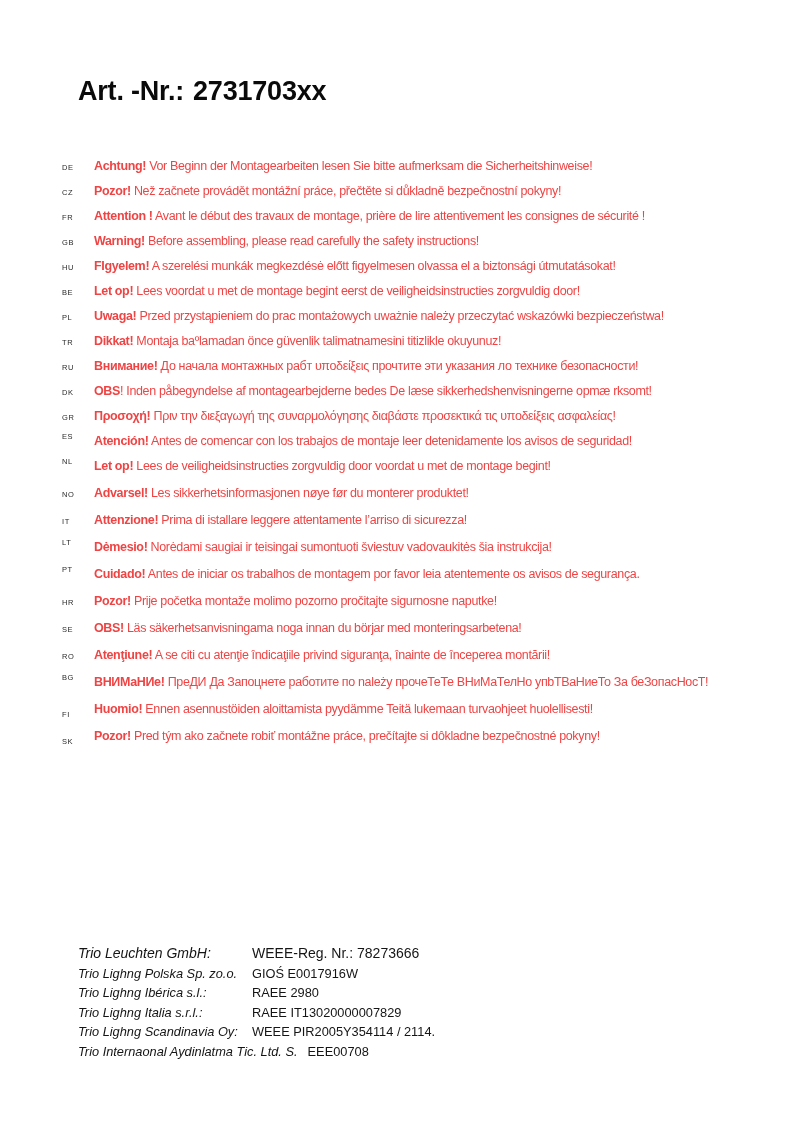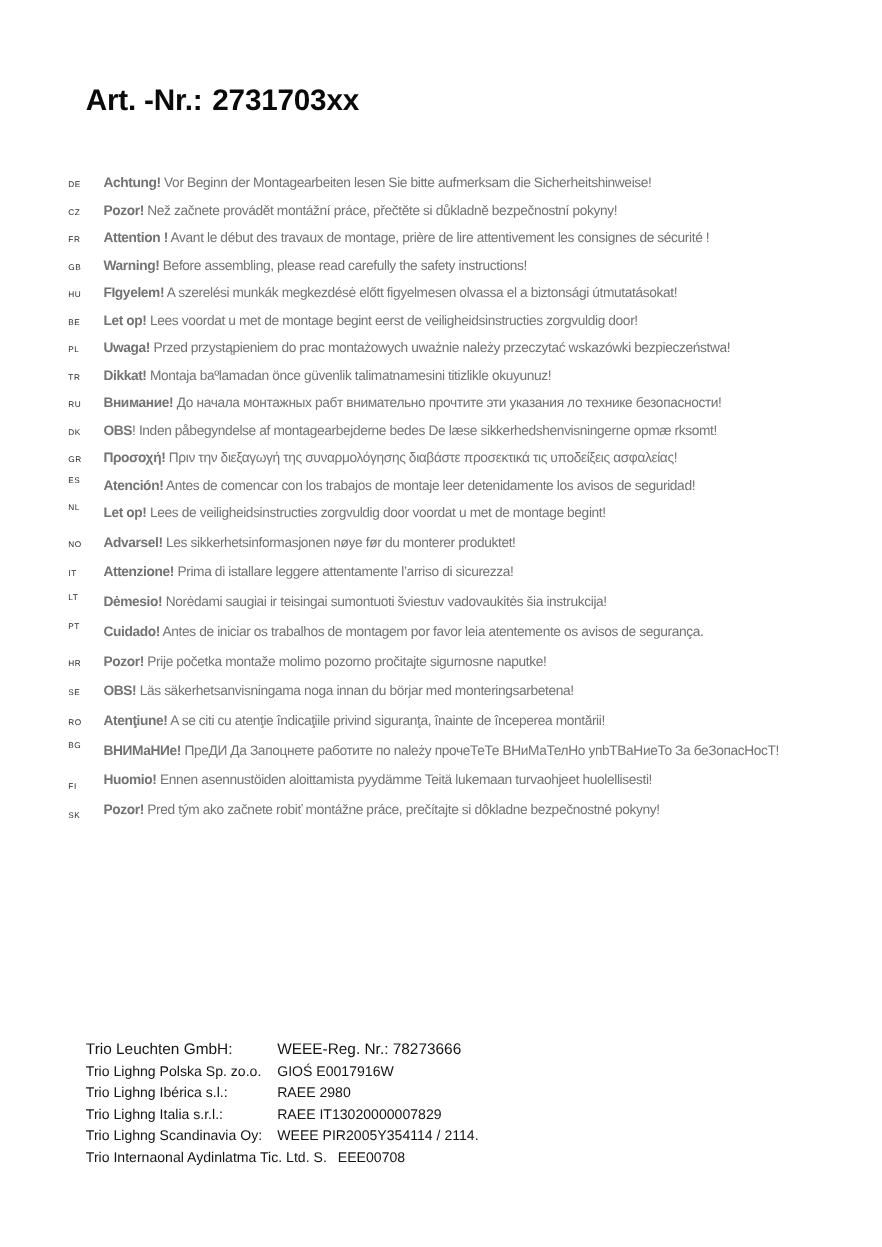--- a/index.html
+++ b/index.html
@@ -24,28 +24,28 @@
   }
   .warn-row:nth-child(12) .code,
   .warn-row:nth-child(13) .code,
   .warn-row:nth-child(16) .code,
   .warn-row:nth-child(17) .code,
   .warn-row:nth-child(21) .code{top:-2px;}
   .warn-row:nth-child(22) .code,
   .warn-row:nth-child(23) .code{top:8px;}
   .warn-text{
     margin:0;font-size:12.5px;letter-spacing:-0.35px;line-height:15px;
-    white-space:pre-wrap;color:#737373;
+    white-space:pre-wrap;color:#ef4444;
   }
   .warn-text .lead{font-weight:bold;}
   
   .footer{position:absolute;left:78px;top:944px;width:640px;}
   .reg-row{display:flex;align-items:baseline;line-height:19.5px;font-size:12.8px;color:#151515;}
   .reg-row:first-child{font-size:14px;}
-  .company{flex:0 0 auto;min-width:164px;padding-right:10px;white-space:nowrap;}
+  .company{flex:0 0 auto;min-width:164px;padding-right:10px;white-space:nowrap;font-style:italic;}
   .registration{white-space:nowrap;}
 </style>
 </head>
 <body>
 
 <main class="sheet">
 
   <h1 class="title"><span>Art. -Nr.:</span><span class="num">2731703xx</span></h1>
 
   <section class="warnings">
@@ -84,21 +84,21 @@
     <p class="warn-text"><span class="lead">Uwaga!</span><span> Przed przystąpieniem do prac montażowych uważnie należy przeczytać wskazówki bezpieczeństwa!</span></p>
   </div>
 
   <div class="warn-row">
     <span class="code">TR</span>
     <p class="warn-text"><span class="lead">Dikkat!</span><span> Montaja baºlamadan önce güvenlik talimatnamesini titizlikle okuyunuz!</span></p>
   </div>
 
   <div class="warn-row">
     <span class="code">RU</span>
-    <p class="warn-text"><span class="lead">Внимание!</span><span> До начала монтажных рабт внимательно прочтите эти указания ло технике безопасности!</span></p>
+    <p class="warn-text"><span class="lead">Внимание!</span><span> До начала монтажных рабт υποδείξεις прочтите эти указания ло технике безопасности!</span></p>
   </div>
 
   <div class="warn-row">
     <span class="code">DK</span>
     <p class="warn-text"><span class="lead">OBS</span><span>! Inden påbegyndelse af montagearbejderne bedes De læse sikkerhedshenvisningerne opmæ rksomt!</span></p>
   </div>
 
   <div class="warn-row">
     <span class="code">GR</span>
     <p class="warn-text"><span class="lead">Προσοχή!</span><span> Πριν την διεξαγωγή της συναρμολόγησης διαβάστε προσεκτικά τις υποδείξεις ασφαλείας!</span></p>

